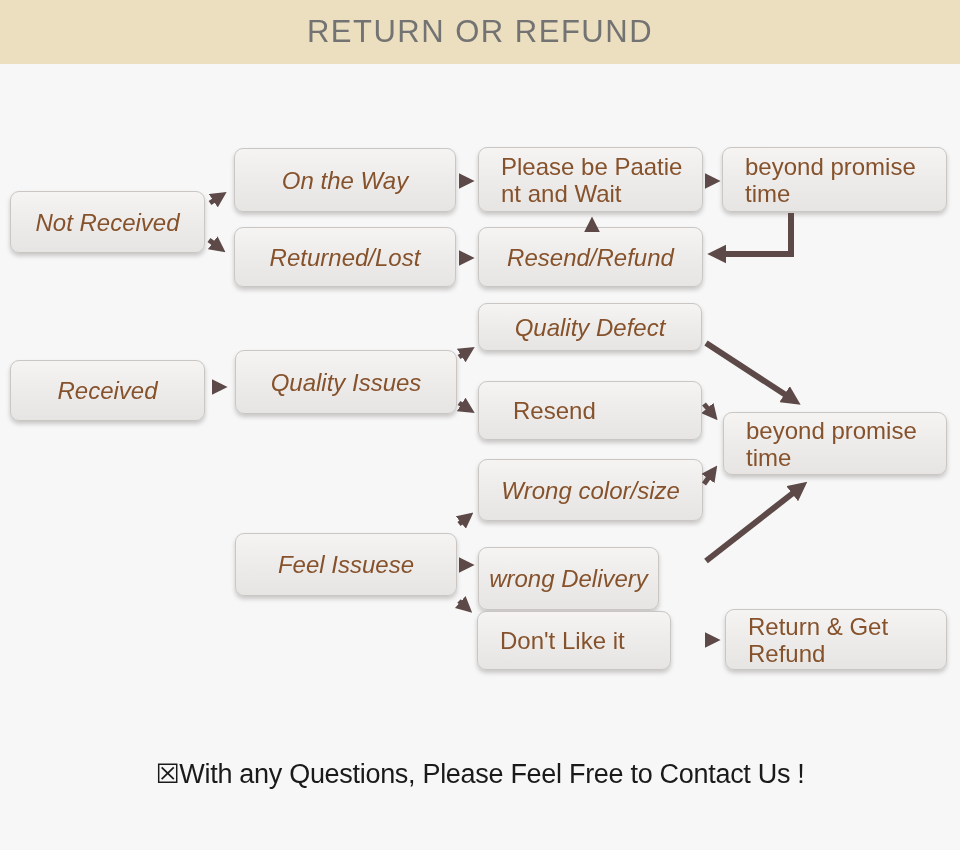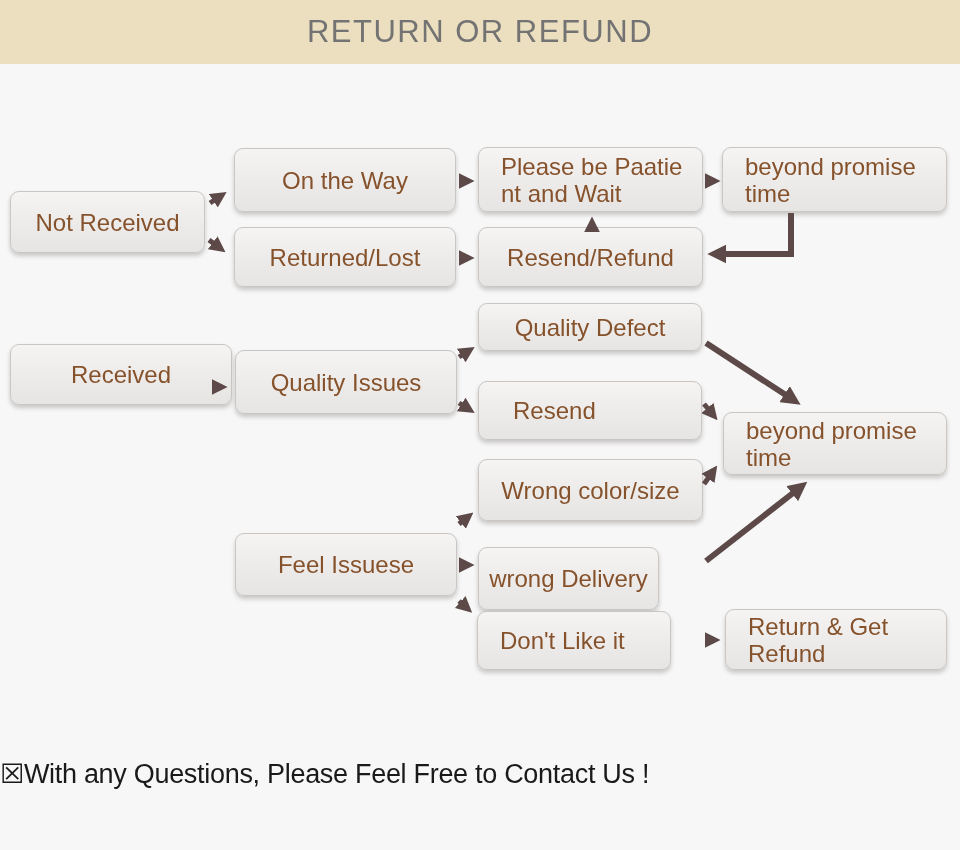--- a/index.html
+++ b/index.html
@@ -25,34 +25,34 @@
     display:flex;align-items:center;
     box-sizing:border-box;
     background:linear-gradient(180deg,#f5f4f3 0%,#edebe9 55%,#e7e5e3 100%);
     border:1px solid #c9c6c3;
     border-radius:9px;
     box-shadow:0 3px 4px rgba(95,88,82,0.30);
     color:#86522c;
     font-size:24px;line-height:27px;
     white-space:pre-line;
   }
-  .node.c{justify-content:center;text-align:center;padding:0 8px;}
+  .node.c{justify-content:center;text-align:center;padding:0 8px;font-style:italic;}
   .node.l{justify-content:flex-start;text-align:left;padding-left:22px;padding-right:6px;}
   .node.pad34{padding-left:34px;}
   
   #connectors{
     position:absolute;left:0;top:0;width:960px;height:850px;
     pointer-events:none;
   }
   .conn{stroke:#5d4a48;stroke-width:5;fill:none;}
   .conn.thick{stroke-width:6;}
   
   .footer-note{
     position:absolute;left:0;top:758px;width:960px;
-    text-align:left;
+    text-align:center;
     font-size:27px;letter-spacing:-0.3px;color:#1a1a1a;
   }
 </style>
 </head>
 <body>
 
 <div id="stage">
 
   <div class="header">
     <div class="header-title">RETURN OR REFUND</div>
@@ -60,21 +60,21 @@
 
   <div class="node c" style="left:10px;top:191px;width:195px;height:62px">Not Received</div>
   <div class="node c" style="left:234px;top:148px;width:222px;height:64px">On the Way</div>
   <div class="node c" style="left:234px;top:227px;width:222px;height:60px">Returned/Lost</div>
   <div class="node l" style="left:478px;top:147px;width:225px;height:65px">Please be Paatie
 nt and Wait</div>
   <div class="node l" style="left:722px;top:147px;width:225px;height:65px">beyond promise
 time</div>
   <div class="node c" style="left:478px;top:227px;width:225px;height:60px">Resend/Refund</div>
 
-  <div class="node c" style="left:10px;top:344px;width:222px;height:61px">Received</div>
+  <div class="node c" style="left:10px;top:360px;width:195px;height:61px">Received</div>
   <div class="node c" style="left:235px;top:350px;width:222px;height:64px">Quality Issues</div>
   <div class="node c" style="left:478px;top:303px;width:224px;height:48px">Quality Defect</div>
   <div class="node l pad34" style="left:478px;top:381px;width:224px;height:59px">Resend</div>
   <div class="node l" style="left:723px;top:412px;width:224px;height:63px">beyond promise
 time</div>
   <div class="node c" style="left:478px;top:459px;width:225px;height:62px">Wrong color/size</div>
 
   <div class="node c" style="left:235px;top:533px;width:222px;height:63px">Feel Issuese</div>
   <div class="node c" style="left:478px;top:547px;width:181px;height:63px">wrong Delivery</div>
   <div class="node l" style="left:477px;top:611px;width:194px;height:59px">Don't Like it</div>

